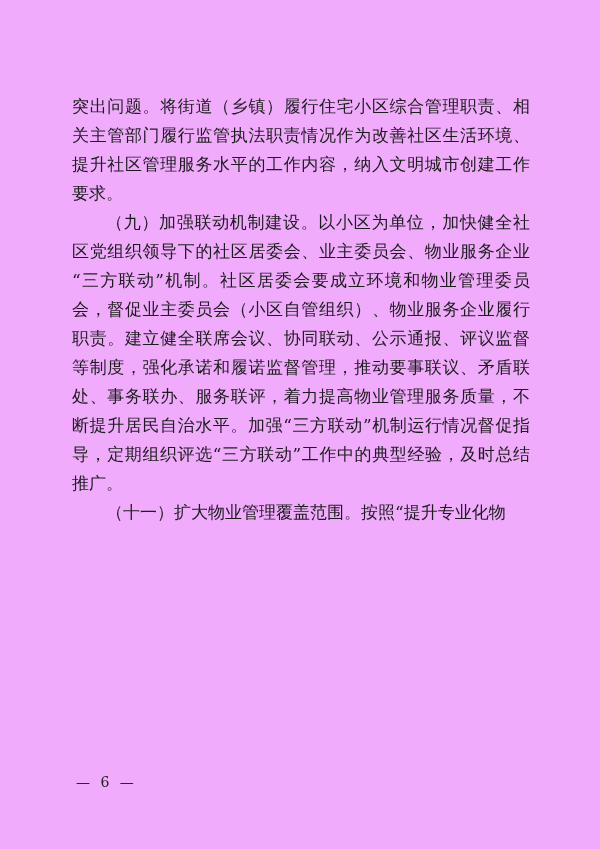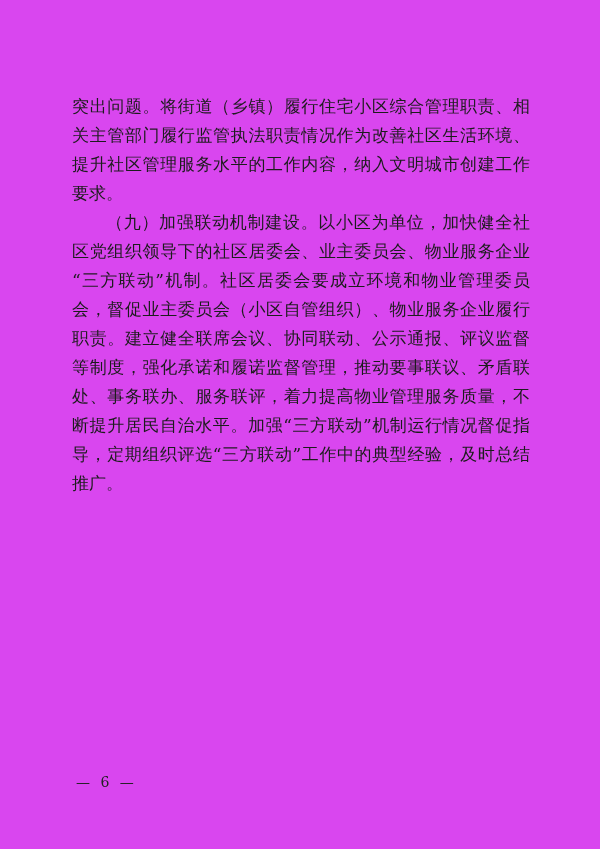--- a/index.html
+++ b/index.html
@@ -4,21 +4,21 @@
 <style>
   html, body {
     margin: 0;
     padding: 0;
     background: #ffffff;
   }
   .page {
     position: relative;
     width: 600px;
     height: 849px;
-    background: #d946ef;
+    background: #f0abfc;
     overflow: hidden;
     font-family: "DejaVu Serif", "Liberation Serif", serif;
   }
   .text-block {
     position: absolute;
     left: 72px;
     width: 458px;
     top: 92px;
     font-size: 17px;
     line-height: 29px;
@@ -64,17 +64,18 @@
 <div class="page">
   <div class="text-block">
 
     <p class="para continuation"><span>突出问题。将街道（乡镇）履行住宅小区综合管理职责、相关主管部门履行监管执法职责情况作为改善社区生活环境、提升社区管理服务水平的工作内容，纳入文明城市创建工作要求。</span></p>
 
     <p class="para"><span class="lead">（九）加强联动机制建设。</span><span>以小区为单位，加快健全社区党组织领导下的社区居委会、业主委员会、物业服务企业“三方联动”机制。社区居委会要成立环境和物业管理委员会，督促业主委员会（小区自管组织）、物业服务企业履行职责。建立健全联席会议、协同联动、公示通报、评议监督等制度，强化承诺和履诺监督管理，推动要事联议、矛盾联处、事务联办、服务联评，着力提高物业管理服务质量，不断提升居民自治水平。加强“三方联动”机制运行情况督促指导，定期组织评选“三方联动”工作中的典型经验，及时总结推广。</span></p>
 
 
     <p class="section-heading"></p>
 
+    <p class="para"><span class="lead">（十一）扩大物业管理覆盖范围。</span><span>按照“提升专业化物</span></p>
 
   </div>
 
   <div class="page-number">— 6 —</div>
 </div>
 
 </body></html>

